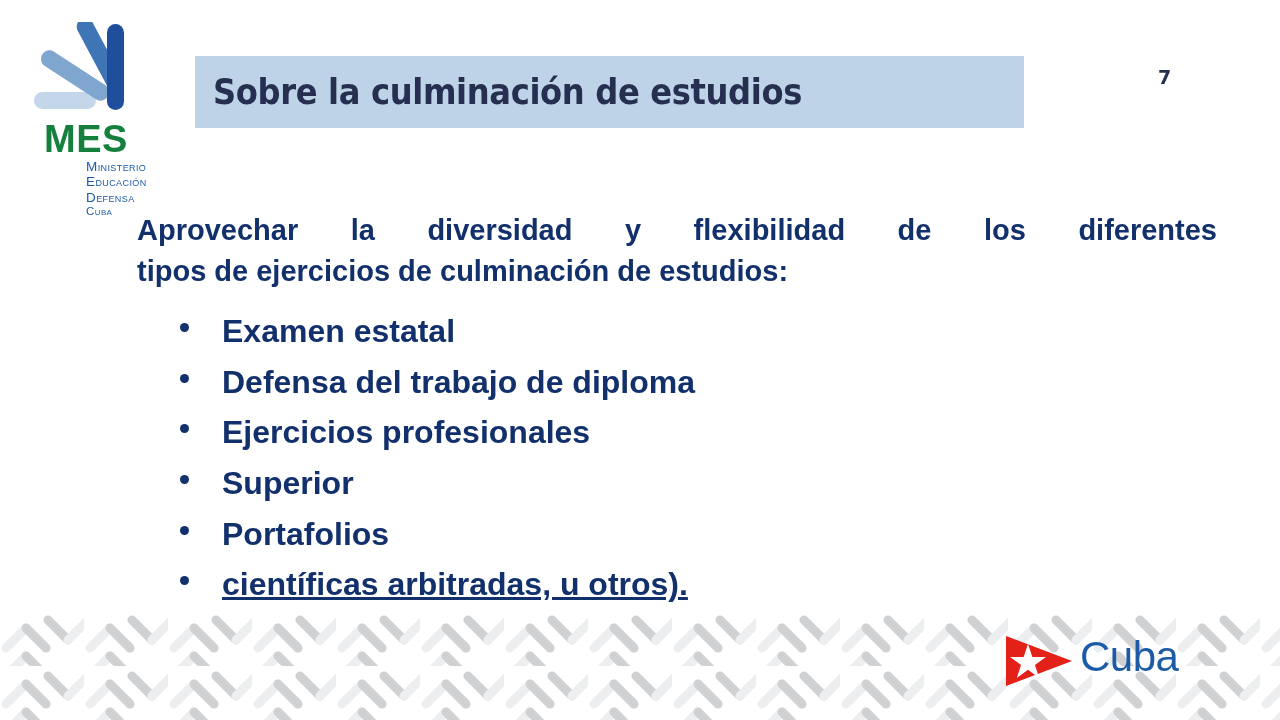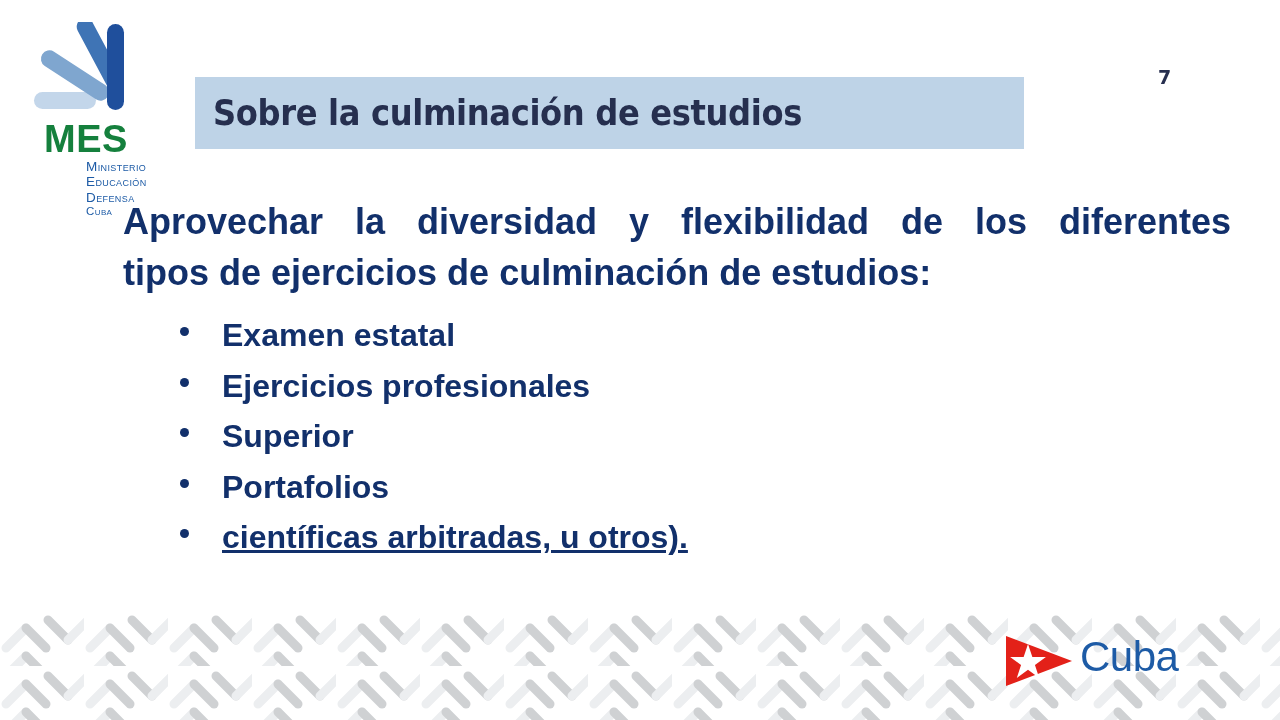--- a/index.html
+++ b/index.html
@@ -81,21 +81,20 @@
   }
 
   
   .title-banner {
     position: absolute;
     left: 195px;
     top: 56px;
     width: 829px;
     height: 72px;
     background: #bed3e7;
-    margin-top: 21px;
   }
   .title-text {
     position: absolute;
     left: 18px;
     top: 50%;
     transform: translateY(-50%);
     font-family: "DejaVu Sans", sans-serif;
     font-weight: bold;
     font-size: 35px;
     letter-spacing: -0.4px;
@@ -119,25 +118,25 @@
   
   .content {
     position: absolute;
     left: 123px;
     top: 196px;
     width: 1108px;
   }
   .lead {
     font-family: "Liberation Sans", sans-serif;
     font-weight: bold;
-    font-size: 36px;
+    font-size: 29px;
     line-height: 1.42;
     color: #12306b;
     text-align: justify;
-    margin: 0;
+    margin: 14px;
     
     text-align-last: left;
   }
   .lead .l1 {
     display: block;
     text-align: justify;
     text-align-last: justify;
   }
   .lead .l2 {
     display: block;
@@ -271,20 +270,24 @@
       <span class="l2">tipos de ejercicios de culminación de estudios:</span>
     </p>
 
     <ul class="bullets">
       <li class="bullet">
         <span class="dot"></span>
         <span class="btext">Examen estatal</span>
       </li>
       <li class="bullet">
         <span class="dot"></span>
+        <span class="btext">Defensa del trabajo de diploma</span>
+      </li>
+      <li class="bullet">
+        <span class="dot"></span>
         <span class="btext">Ejercicios profesionales</span>
       </li>
       <li class="bullet">
         <span class="dot"></span>
         <span class="btext">Superior</span>
       </li>
       <li class="bullet">
         <span class="dot"></span>
         <span class="btext">Portafolios</span>
       </li>

